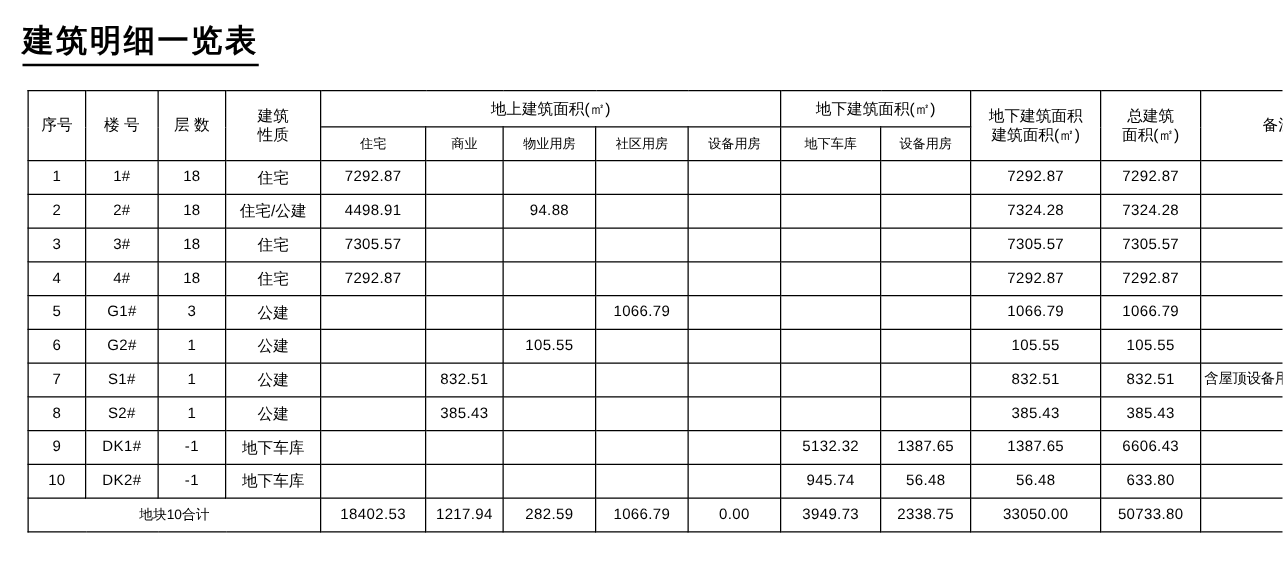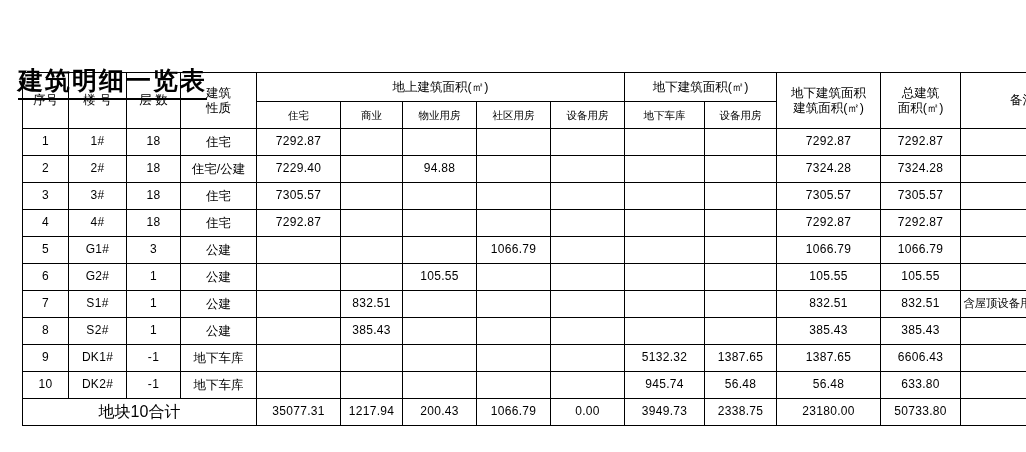--- a/index.html
+++ b/index.html
@@ -23,21 +23,20 @@
     position: absolute;
     left: 18px;
     top: 18px;
     font-size: 25px;
     font-weight: bold;
     letter-spacing: 2px;
     line-height: 30px;
     padding-bottom: 3px;
     border-bottom: 2px solid #000;
     display: inline-block;
-    margin-top: 47px;
   }
   .table-wrap {
     position: absolute;
     left: 22px;
     top: 72px;
     width: 982px;
   }
   table.maintable {
     border-collapse: collapse;
     table-layout: fixed;
@@ -70,21 +69,21 @@
   .hdr-tall {
     height: 29px;
   }
   .remark-cell {
     font-size: 11.5px;
     text-align: left;
     padding-left: 2px;
     letter-spacing: -0.2px;
   }
   .total-label {
-    font-size: 16px;
+    font-size: 11px;
   }
   col.c-seq { width: 46px; }
   col.c-bld { width: 58px; }
   col.c-flr { width: 54px; }
   col.c-nat { width: 76px; }
   col.c-res { width: 84px; }
   col.c-com { width: 62px; }
   col.c-prop { width: 74px; }
   col.c-comm { width: 74px; }
   col.c-equip { width: 74px; }
@@ -165,21 +164,21 @@
           <td class="num"></td>
           <td class="num">7292.87</td>
           <td class="num">7292.87</td>
           <td class="remark-cell"></td>
         </tr>
         <tr>
           <td class="num">2</td>
           <td class="num">2#</td>
           <td class="num">18</td>
           <td class="cn">住宅/公建</td>
-          <td class="num">7229.40</td>
+          <td class="num">4498.91</td>
           <td class="num"></td>
           <td class="num">94.88</td>
           <td class="num"></td>
           <td class="num"></td>
           <td class="num"></td>
           <td class="num"></td>
           <td class="num">7324.28</td>
           <td class="num">7324.28</td>
           <td class="remark-cell"></td>
         </tr>
@@ -306,28 +305,28 @@
           <td class="num"></td>
           <td class="num"></td>
           <td class="num">945.74</td>
           <td class="num">56.48</td>
           <td class="num">56.48</td>
           <td class="num">633.80</td>
           <td class="remark-cell"></td>
         </tr>
         <tr>
           <td class="total-label" colspan="4">地块10合计</td>
-          <td class="num">35077.31</td>
+          <td class="num">18402.53</td>
           <td class="num">1217.94</td>
-          <td class="num">200.43</td>
+          <td class="num">282.59</td>
           <td class="num">1066.79</td>
           <td class="num">0.00</td>
           <td class="num">3949.73</td>
           <td class="num">2338.75</td>
-          <td class="num">23180.00</td>
+          <td class="num">33050.00</td>
           <td class="num">50733.80</td>
           <td class="remark-cell"></td>
         </tr>
       </tbody>
     </table>
   </div>
 
 </div>
 
 </body></html>

